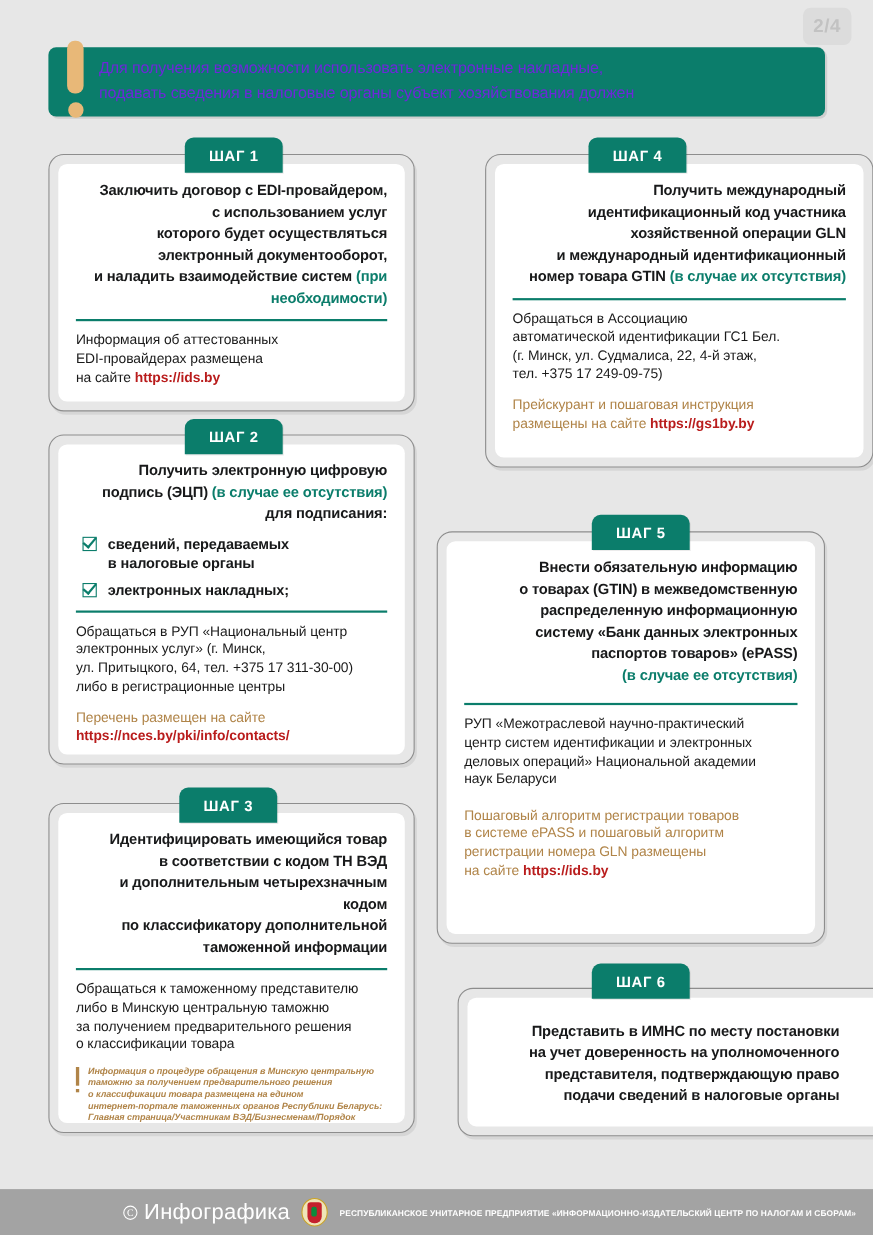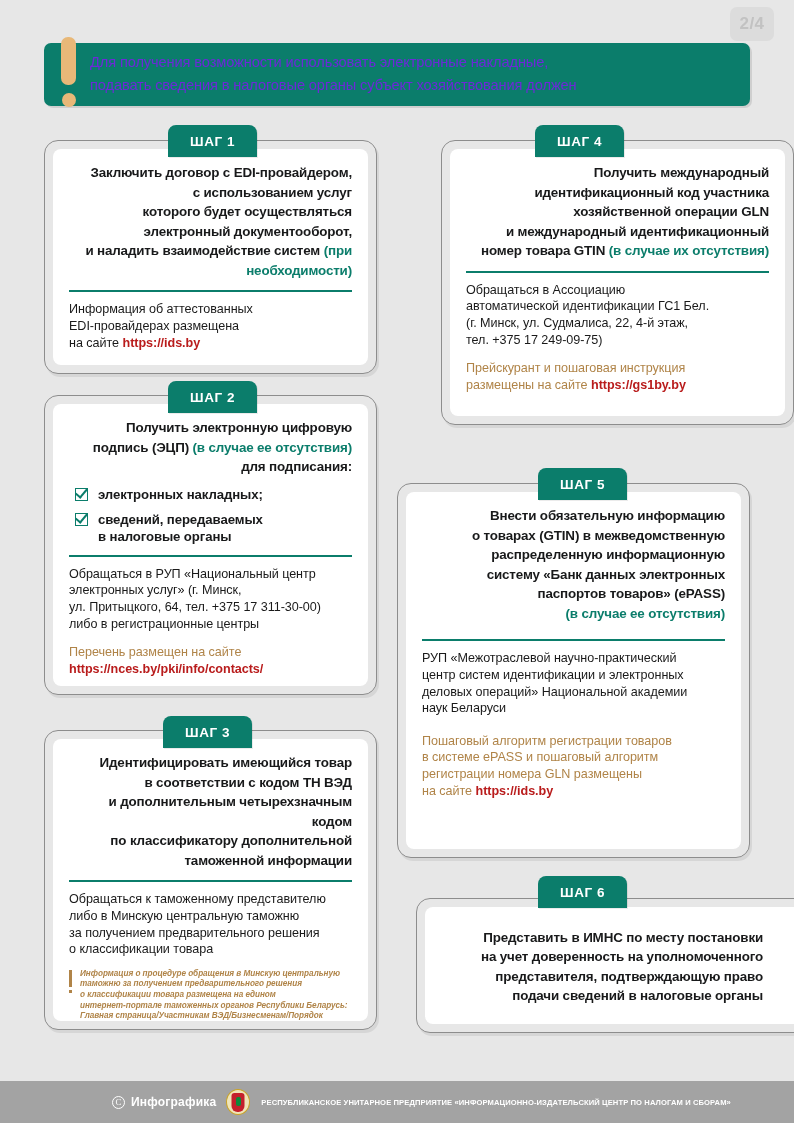--- a/index.html
+++ b/index.html
@@ -216,23 +216,22 @@
     border-radius: 50%;
     border: 1.6px solid #ffffff;
     color: #ffffff;
     font-size: 9px;
     display: flex; align-items: center; justify-content: center;
     margin-right: 6px;
     font-family: "Liberation Serif", serif;
   }
   .infographic-word {
     color: #ffffff;
-    font-size: 12px;
+    font-size: 20px;
     letter-spacing: .2px;
-    font-weight: bold;
   }
   .emblem {
     width: 24px; height: 26px;
     margin: 0 11px 0 10px;
     border-radius: 50%;
     background: #efe4b8;
     border: 1.5px solid #c9a227;
     position: relative;
     overflow: hidden;
   }
@@ -289,25 +288,25 @@
   </div>
 </div>
 <div class="badge" style="left:168px; top:125px;">ШАГ 1</div>
 
 <div class="card" style="left:44px; top:395px; width:333px; height:300px;">
   <div class="card-inner">
     <div class="headline"><span>Получить электронную цифровую<br>подпись (ЭЦП) </span><span class="hl-green">(в случае ее отсутствия)</span><br><span>для подписания:</span></div>
     <ul class="checklist">
       <li>
         <span class="chk"></span>
-        <span>электронных накладных;</span>
+        <span>сведений, передаваемых<br>в налоговые органы</span>
       </li>
       <li>
         <span class="chk"></span>
-        <span>сведений, передаваемых<br>в налоговые органы</span>
+        <span>электронных накладных;</span>
       </li>
     </ul>
     <div class="divider"></div>
     <div class="body-text">Обращаться в РУП «Национальный центр<br>электронных услуг» (г. Минск,<br>ул. Притыцкого, 64, тел. +375 17 311-30-00)<br>либо в регистрационные центры</div>
     <div class="note"><span>Перечень размещен на сайте</span><br><span class="link">https://nces.by/pki/info/contacts/</span></div>
   </div>
 </div>
 <div class="badge" style="left:168px; top:381px;">ШАГ 2</div>
 
 <div class="card" style="left:44px; top:730px; width:333px; height:300px;">

